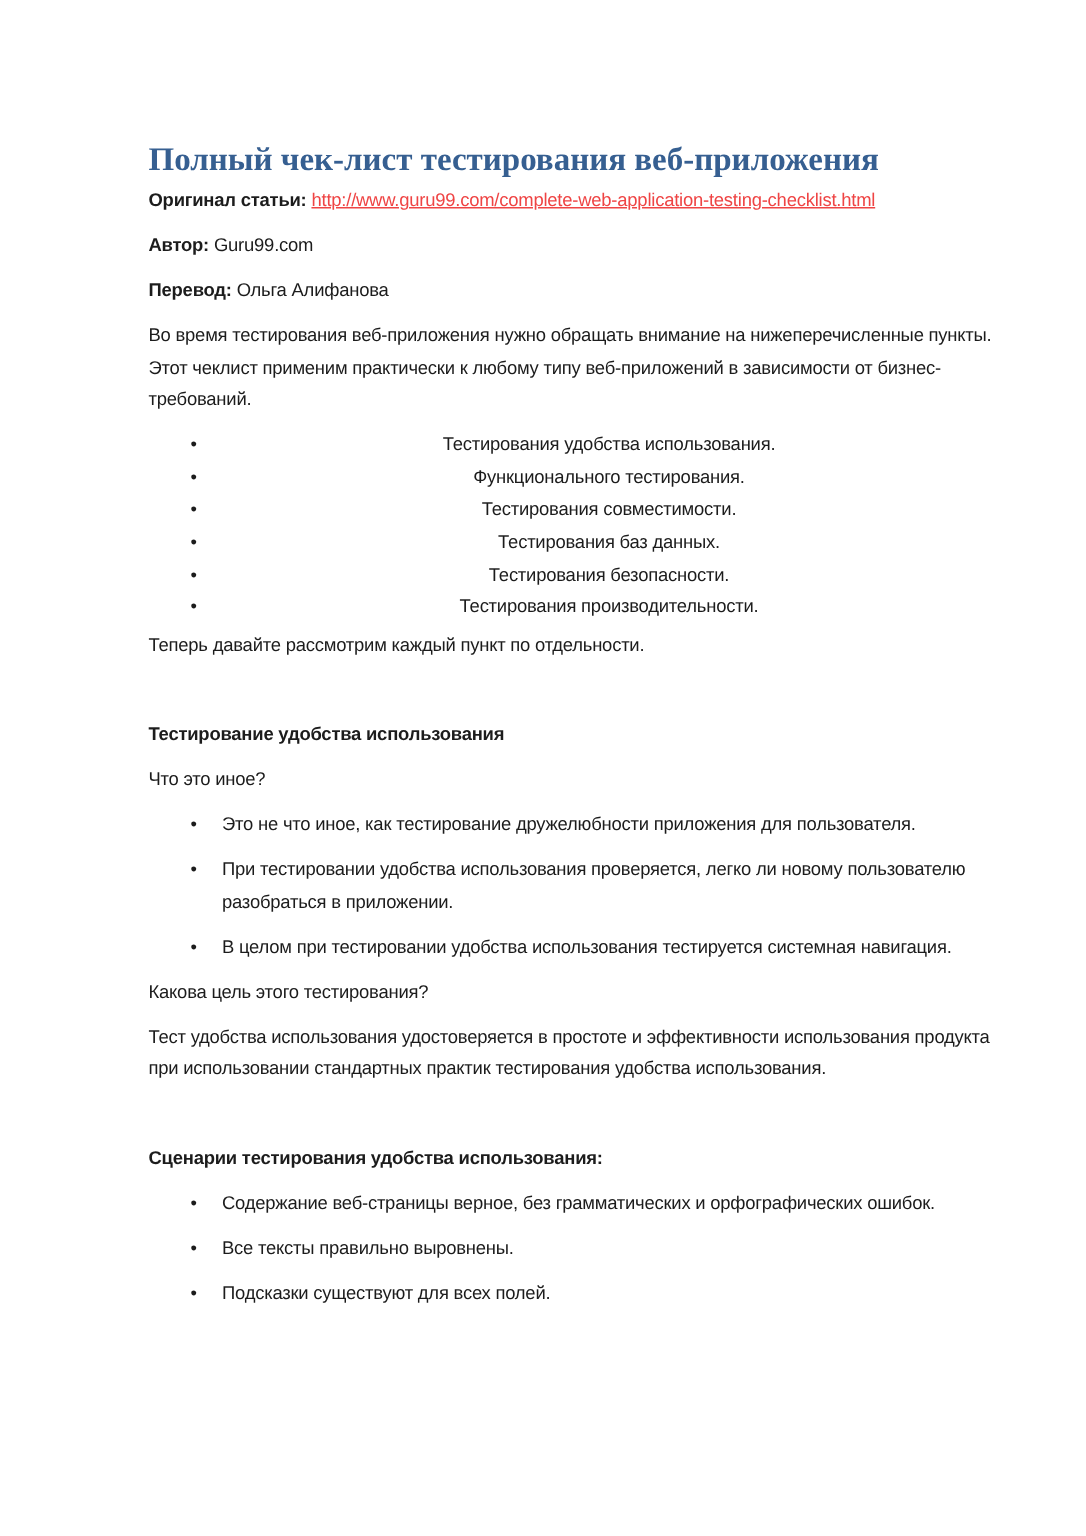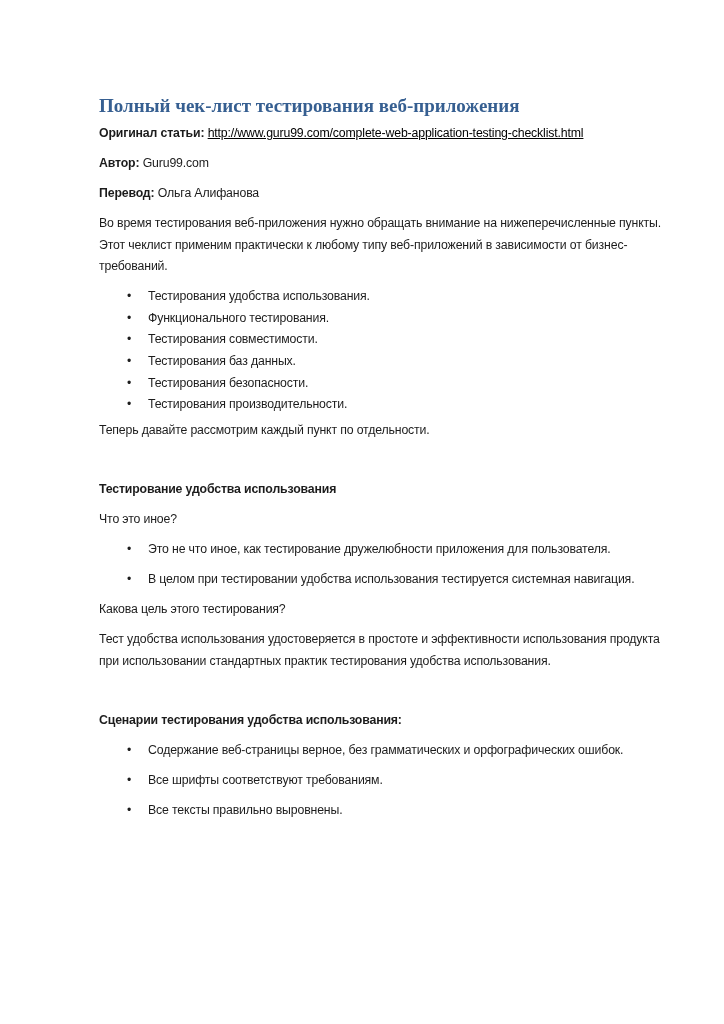--- a/index.html
+++ b/index.html
@@ -21,50 +21,50 @@
   }
   .content {
     width: 565px;
     color: #1c1c1c;
     font-size: 12.3px;
     line-height: 21.6px;
     letter-spacing: -0.15px;
   }
   h1.doc-title {
     font-family: "Liberation Serif", serif;
-    font-size: 19px;
+    font-size: 22px;
     line-height: 25px;
     font-weight: bold;
     color: #365F91;
     letter-spacing: 0;
     margin: 0 0 5px 0;
   }
   p { margin: 0 0 8.4px 0; }
   p strong, .bold { font-weight: bold; text-align: center; }
   a.doc-link {
-    color: #000000;
+    color: #ef4444;
     text-decoration: underline;
     cursor: pointer;
   }
   ul {
     list-style: none;
     margin: 0;
     padding: 0 0 0 49px;
   }
   ul li {
     position: relative;
   }
   ul li::before {
     content: "\2022";
     position: absolute;
     left: -21px;
     top: 0;
   }
   ul.tight { margin-bottom: 4px; }
-  ul.tight li { margin-bottom: 0; }
+  ul.tight li { margin-bottom: 0; text-align: center; }
   ul.loose li { margin-bottom: 8.4px; }
   .section-heading { font-weight: bold; margin-top: 38px; }
 </style>
 </head>
 <body>
 
 <div class="page">
   <div class="content">
 
     <h1 class="doc-title">Полный чек-лист тестирования веб-приложения</h1>
@@ -97,29 +97,30 @@
       </ul>
 
     <p>Теперь давайте рассмотрим каждый пункт по отдельности.</p>
 
     <p class="section-heading">Тестирование удобства использования</p>
 
     <p>Что это иное?</p>
 
     <ul class="loose">
         <li>Это не что иное, как тестирование дружелюбности приложения для пользователя.</li>
+        <li>При тестировании удобства использования проверяется, легко ли новому пользователю разобраться в приложении.</li>
         <li>В целом при тестировании удобства использования тестируется системная навигация.</li>
       </ul>
 
     <p>Какова цель этого тестирования?</p>
 
     <p>Тест удобства использования удостоверяется в простоте и эффективности использования продукта при использовании стандартных практик тестирования удобства использования.</p>
 
     <p class="section-heading">Сценарии тестирования удобства использования:</p>
 
     <ul class="loose">
         <li>Содержание веб-страницы верное, без грамматических и орфографических ошибок.</li>
-        <li>Все шрифты соответствуют требованиям.</li>
         <li>Все тексты правильно выровнены.</li>
+        <li>Подсказки существуют для всех полей.</li>
       </ul>
 
   </div>
 </div>
 
 </body></html>

